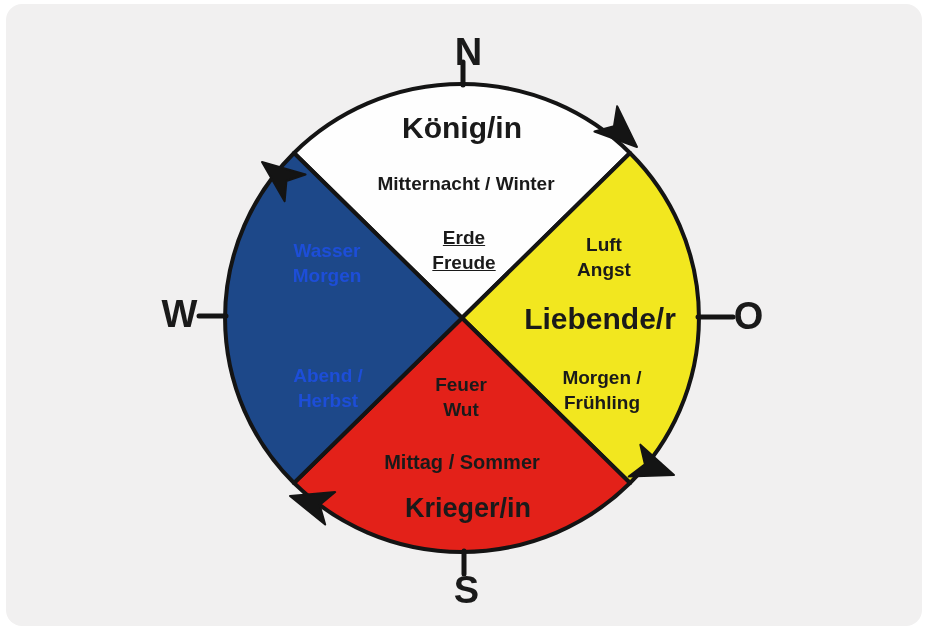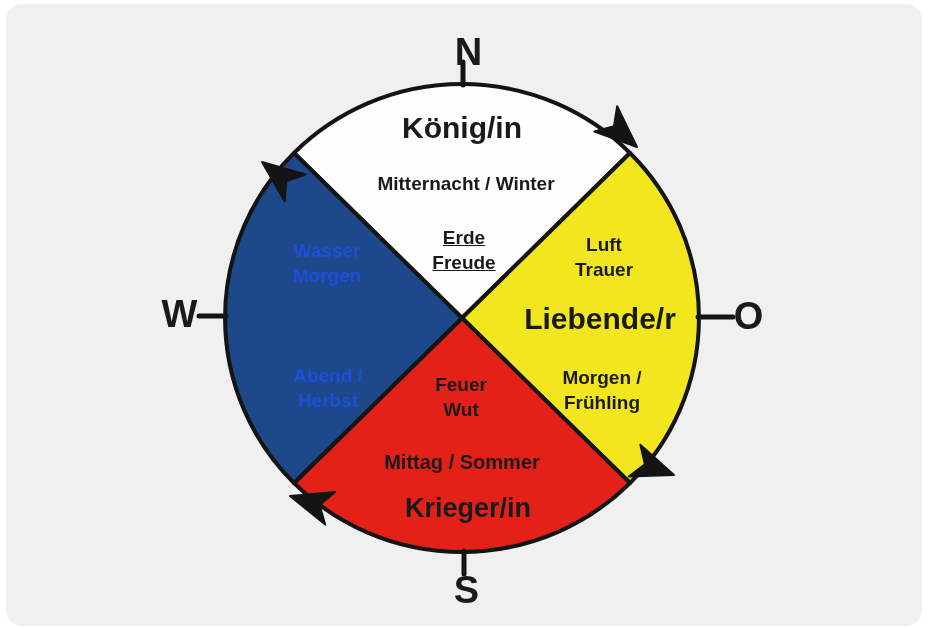--- a/index.html
+++ b/index.html
@@ -90,21 +90,21 @@
 
   <div class="label archetype" style="left:462px; top:127px;">König/in</div>
   <div class="label small-label" style="left:466px; top:183px;">Mitternacht / Winter</div>
   <div class="label small-label" style="left:464px; top:250px;text-decoration:underline;">
     <div>Erde</div>
     <div>Freude</div>
   </div>
 
   <div class="label small-label" style="left:604px; top:257px;">
     <div>Luft</div>
-    <div>Trauer</div>
+    <div>Angst</div>
   </div>
   <div class="label small-label" style="left:602px; top:390px;">
     <div>Morgen /</div>
     <div>Frühling</div>
   </div>
   <div class="label archetype" style="left:600px; top:318px;">Liebende/r</div>
 
   <div class="label small-label" style="left:461px; top:397px;text-align:center;">
     <div>Feuer</div>
     <div>Wut</div>

